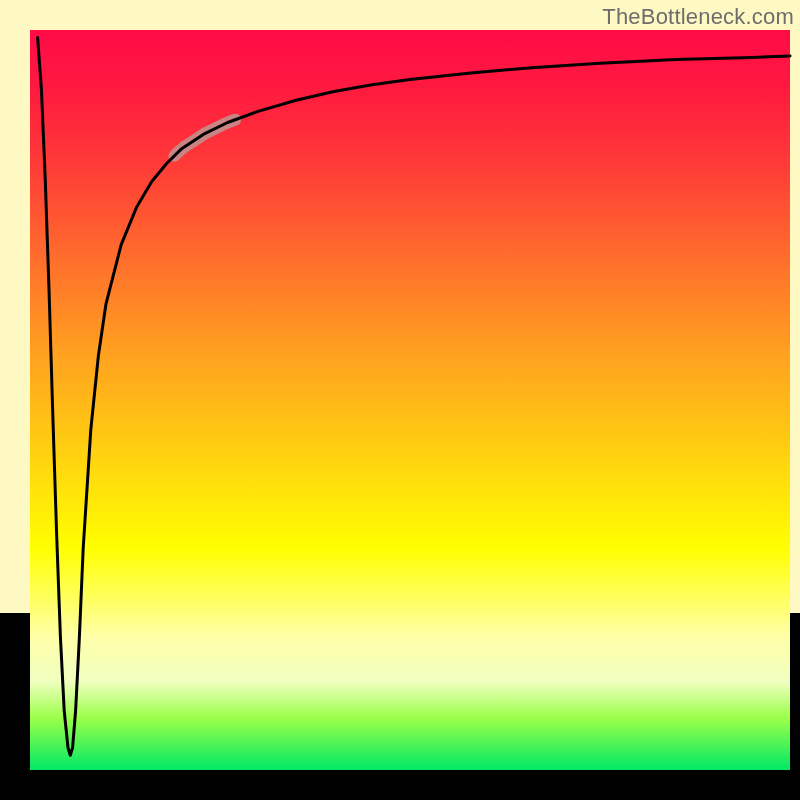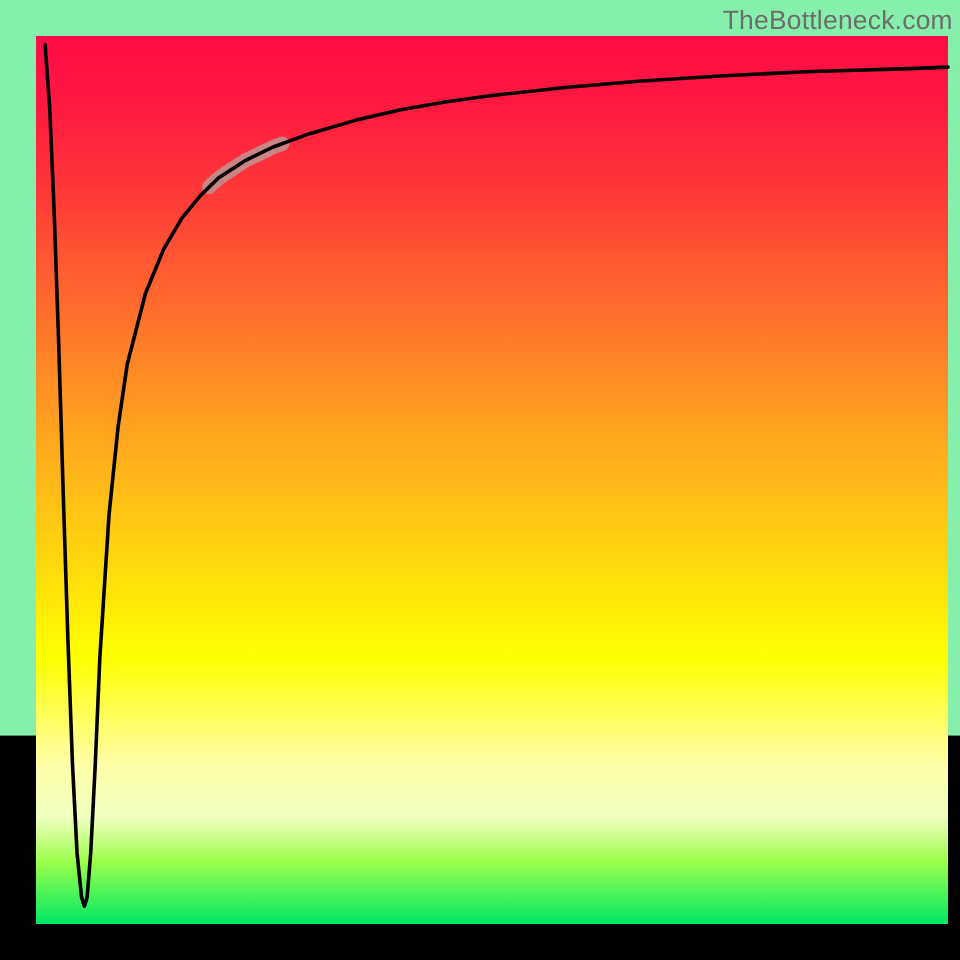--- a/index.html
+++ b/index.html
@@ -8,21 +8,21 @@
     width: 800px;
     height: 800px;
     background: #000;
     font-family: Arial, Helvetica, sans-serif;
     overflow: hidden;
   }
   .outer {
     width: 800px;
     height: 613px;
     position: relative;
-    background: #86efac;
+    background: #fef9c3;
   }
   .plot-area {
     position: absolute;
     left: 30px;
     top: 30px;
     width: 760px;
     height: 740px;
     
     background: linear-gradient(to bottom,
       #ff0b47 0%,

